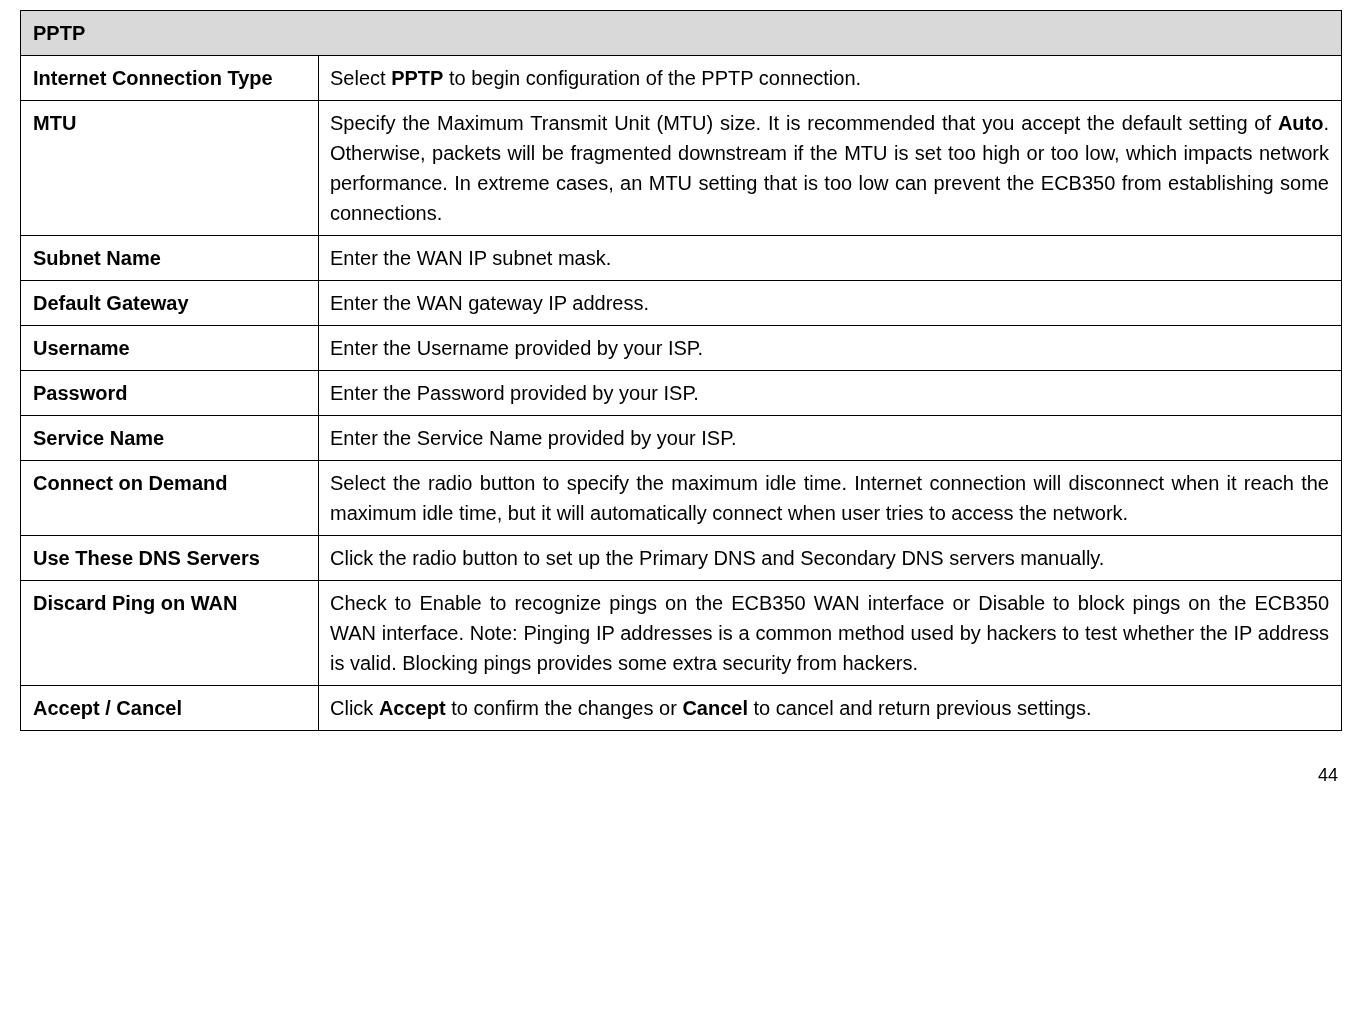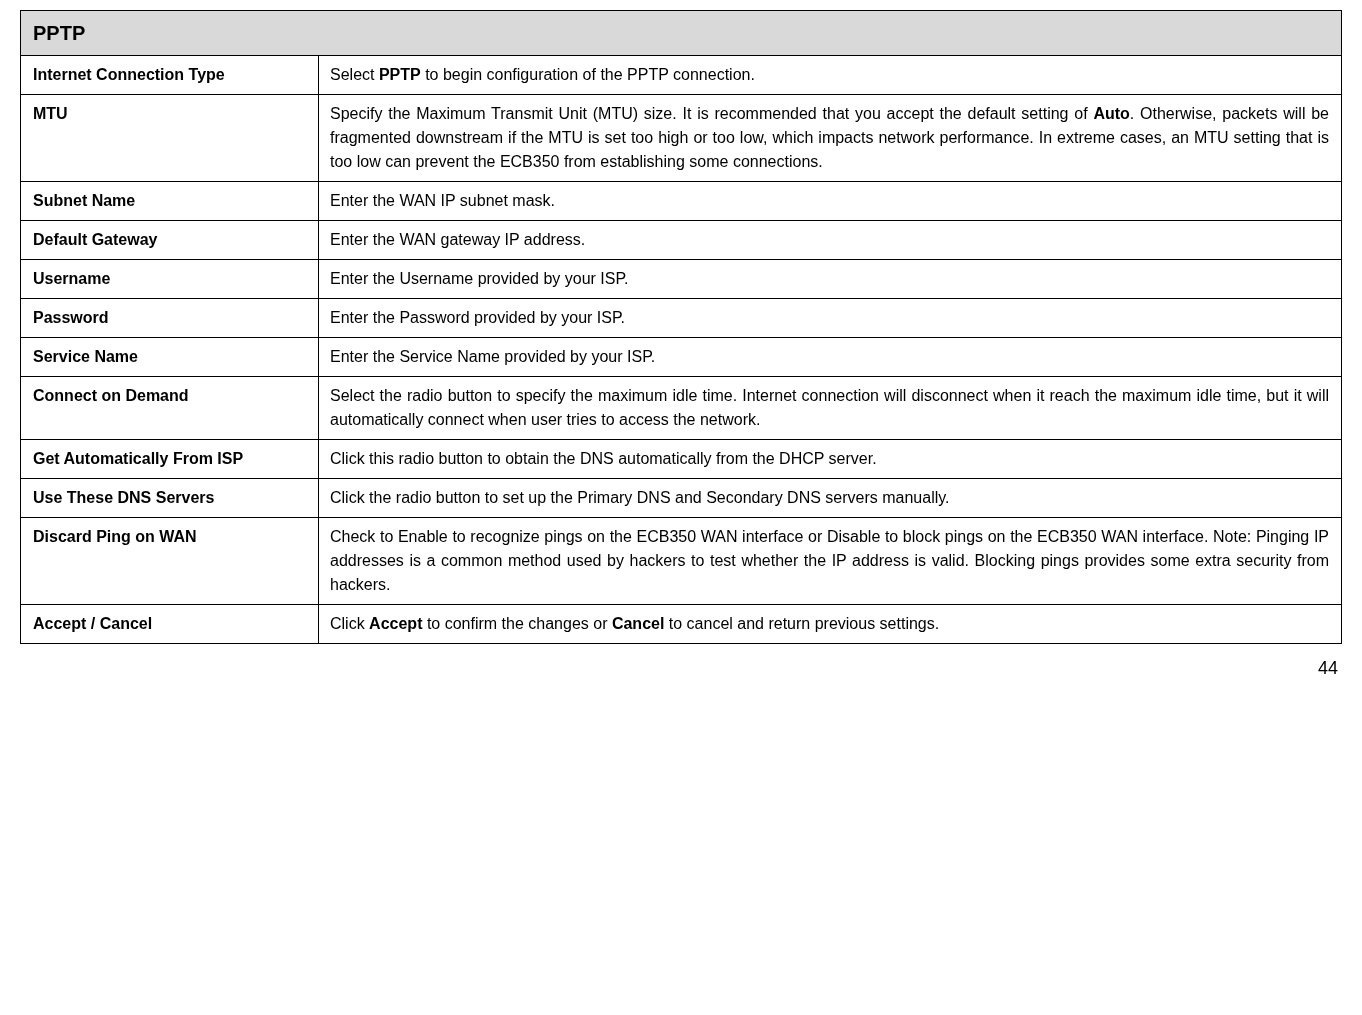--- a/index.html
+++ b/index.html
@@ -16,21 +16,21 @@
     }
     table {
       width: 100%;
       border-collapse: collapse;
       border: 1.5px solid #000;
     }
     td {
       border: 1px solid #000;
       padding: 7px 12px;
       vertical-align: top;
-      font-size: 16px;
+      font-size: 20px;
       line-height: 1.5;
     }
     .header-row td {
       background: #d9d9d9;
       font-weight: 700;
       font-size: 20px;
     }
     .label-cell {
       width: 298px;
       font-weight: 700;
@@ -38,21 +38,21 @@
     .desc-cell {
       text-align: justify;
       padding-left: 11px;
     }
     .bold {
       font-weight: 700;
     }
     .page-number {
       text-align: right;
       font-size: 18px;
-      margin-top: 14px;
+      margin-top: 34px;
       padding-right: 4px;
     }
   </style>
 </head>
 <body>
 
 <table>
   <tbody>
       <tr class="header-row">
     <td colspan="2">PPTP</td>
@@ -94,24 +94,20 @@
     <td class="label-cell">Service Name</td>
     <td class="desc-cell">Enter the Service Name provided by your ISP.</td>
   </tr>
 
   <tr>
     <td class="label-cell">Connect on Demand</td>
     <td class="desc-cell">Select the radio button to specify the maximum idle time. Internet connection will disconnect when it reach the maximum idle time, but it will automatically connect when user tries to access the network.</td>
   </tr>
 
 
-  <tr>
-    <td class="label-cell">Get Automatically From ISP</td>
-    <td class="desc-cell">Click this radio button to obtain the DNS automatically from the DHCP server.</td>
-  </tr>
 
   <tr>
     <td class="label-cell">Use These DNS Servers</td>
     <td class="desc-cell">Click the radio button to set up the Primary DNS and Secondary DNS servers manually.</td>
   </tr>
 
   <tr>
     <td class="label-cell">Discard Ping on WAN</td>
     <td class="desc-cell">Check to Enable to recognize pings on the ECB350 WAN interface or Disable to block pings on the ECB350 WAN interface. Note: Pinging IP addresses is a common method used by hackers to test whether the IP address is valid. Blocking pings provides some extra security from hackers.</td>
   </tr>

